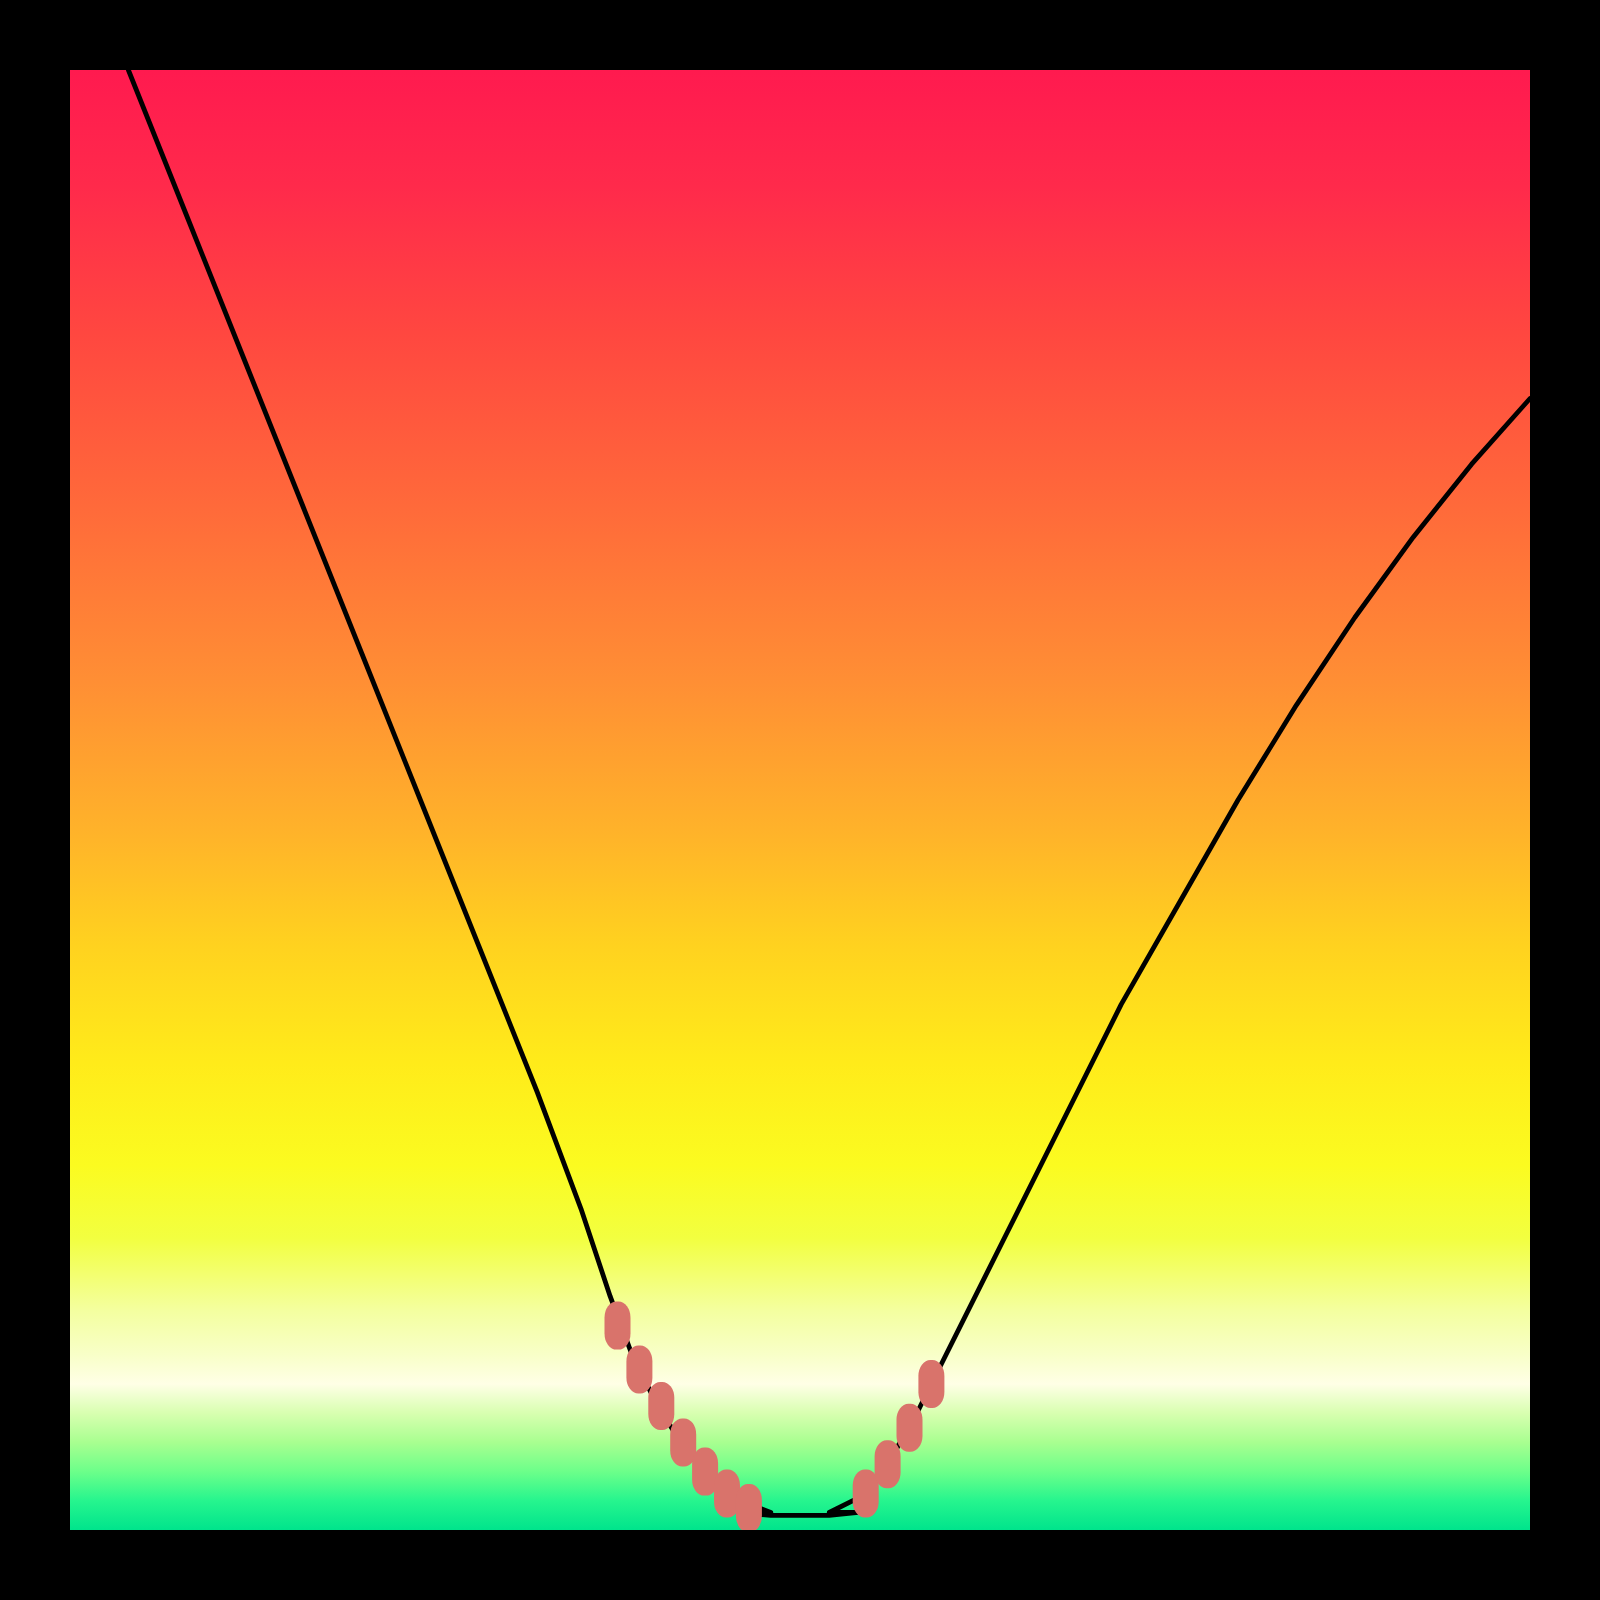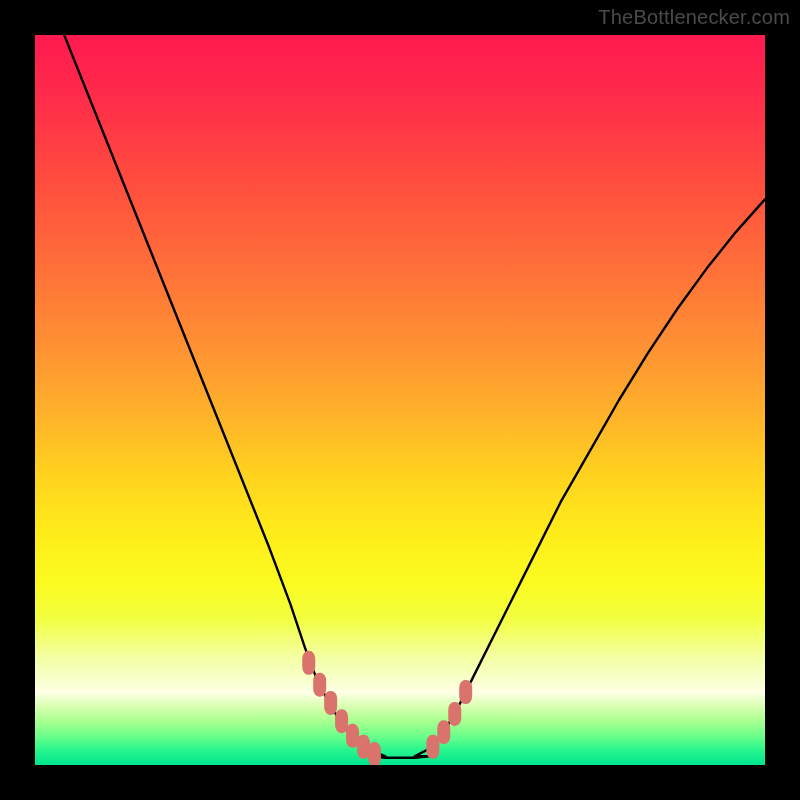--- a/index.html
+++ b/index.html
@@ -94,14 +94,13 @@
           <rect x="332.95" y="707.05" width="13" height="24" rx="6" ry="8" fill="#D9736B"></rect>
         </g>
       <g id="markers-right">
           <rect x="391.35" y="699.75" width="13" height="24" rx="6" ry="8" fill="#D9736B"></rect>
           <rect x="402.30" y="685.15" width="13" height="24" rx="6" ry="8" fill="#D9736B"></rect>
           <rect x="413.25" y="666.90" width="13" height="24" rx="6" ry="8" fill="#D9736B"></rect>
           <rect x="424.20" y="645.00" width="13" height="24" rx="6" ry="8" fill="#D9736B"></rect>
         </g>
     </svg>
   </div>
-  <div class="watermark">TheBottlenecker.com</div>
 </div>
 
 </body></html>

